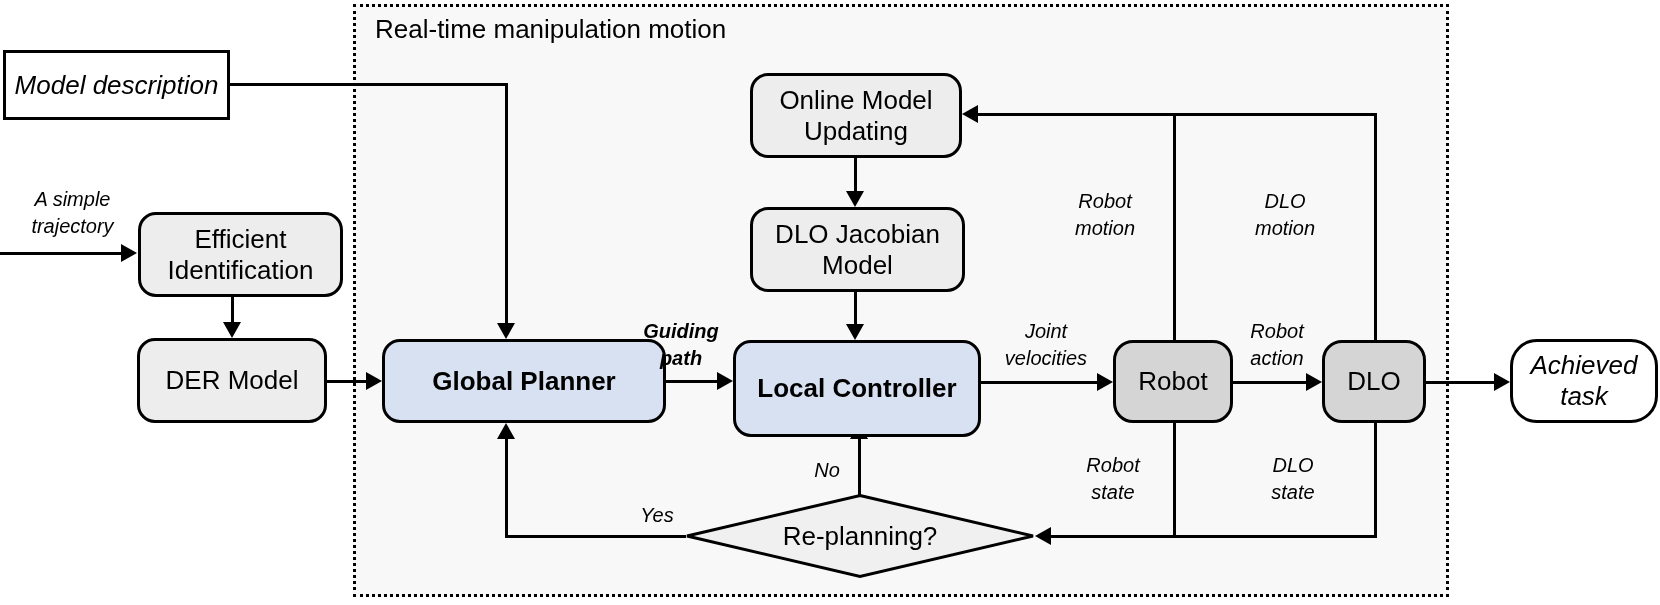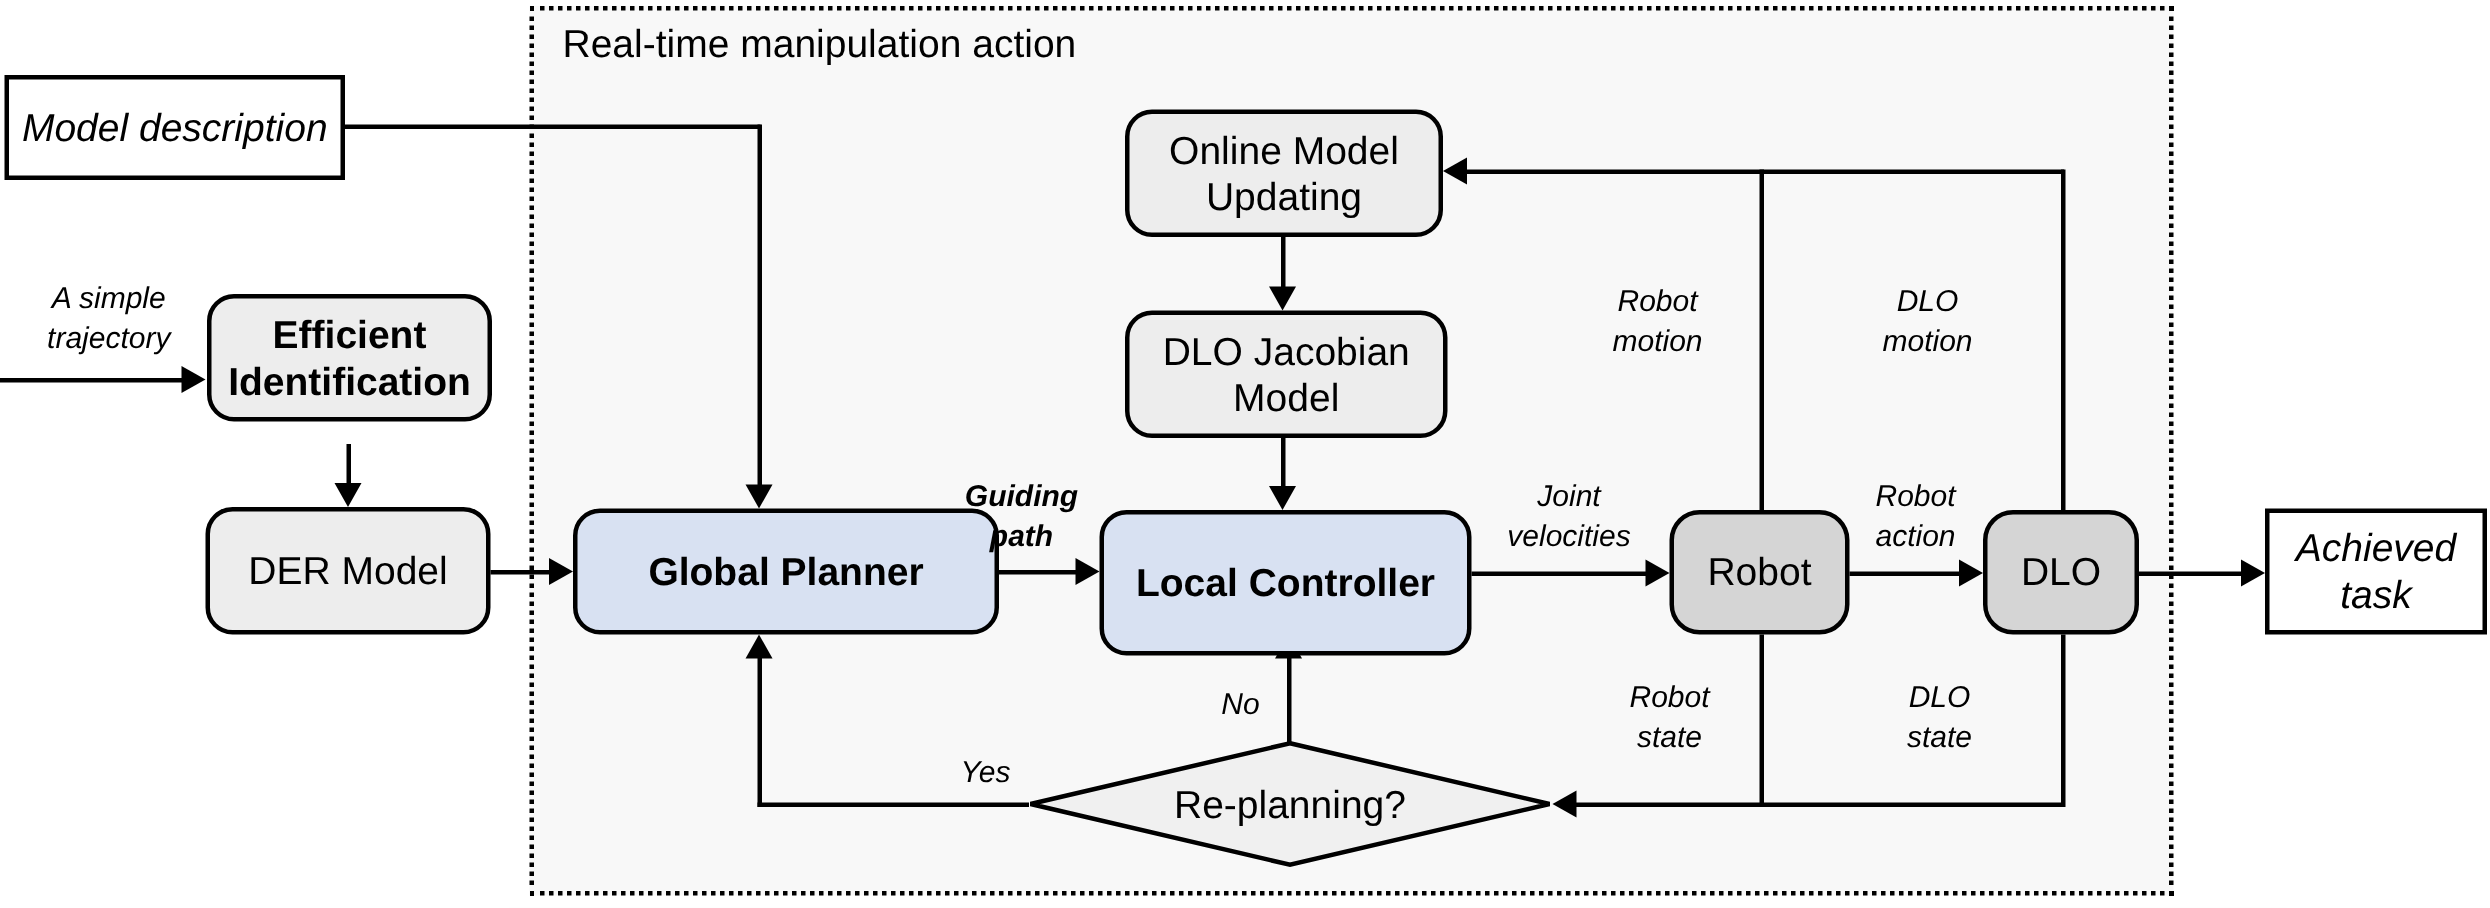--- a/index.html
+++ b/index.html
@@ -28,21 +28,21 @@
   .diamond-poly{stroke:#000;stroke-width:3;}
   .diamond-label{position:absolute;left:0;top:0;width:352px;height:86px;display:flex;
                  align-items:center;justify-content:center;font-size:26px;}
 </style>
 </head>
 <body>
 
 <div class="canvas">
 
   <div class="container"></div>
-  <div class="container-title">Real-time manipulation action</div>
+  <div class="container-title">Real-time manipulation motion</div>
 
   <div class="line" style="left:230px;top:83px;width:277px;height:3px;"></div>
   <div class="line" style="left:505px;top:83px;width:3px;height:242px;"></div>
   <div class="ah ah-down" style="left:497px;top:323px;"></div>
 
   <div class="line" style="left:0px;top:252px;width:123px;height:3px;"></div>
   <div class="ah ah-right" style="left:121px;top:244px;"></div>
 
   <div class="line" style="left:231px;top:296px;width:3px;height:28px;"></div>
   <div class="ah ah-down" style="left:223px;top:322px;"></div>
@@ -80,40 +80,40 @@
 
   <div class="line" style="left:858px;top:437px;width:3px;height:58px;"></div>
   <div class="ah ah-up" style="left:850px;top:423px;"></div>
 
   <div class="line" style="left:505px;top:535px;width:181px;height:3px;"></div>
   <div class="line" style="left:505px;top:437px;width:3px;height:101px;"></div>
   <div class="ah ah-up" style="left:497px;top:423px;"></div>
 
   <div class="box plain" style="left:3px;top:50px;width:227px;height:70px;">Model description</div>
 
-  <div class="box module rounded" style="left:138px;top:196px;width:190px;height:85px;font-weight:bold;">Efficient
+  <div class="box module rounded" style="left:138px;top:212px;width:205px;height:85px;">Efficient
 Identification</div>
 
   <div class="box module rounded" style="left:137px;top:338px;width:190px;height:85px;">DER Model</div>
 
   <div class="box planner rounded" style="left:382px;top:339px;width:284px;height:84px;">Global Planner</div>
 
   <div class="box planner rounded" style="left:733px;top:340px;width:248px;height:97px;">Local Controller</div>
 
   <div class="box module rounded" style="left:750px;top:73px;width:212px;height:85px;">Online Model
 Updating</div>
 
   <div class="box module rounded" style="left:750px;top:207px;width:215px;height:85px;">DLO Jacobian
 Model</div>
 
   <div class="box plant" style="left:1113px;top:340px;width:120px;height:83px;">Robot</div>
 
   <div class="box plant" style="left:1322px;top:340px;width:104px;height:83px;">DLO</div>
 
-  <div class="box plain" style="left:1510px;top:339px;width:148px;height:84px;">Achieved
+  <div class="box plain" style="left:1510px;top:339px;width:148px;height:84px;border-radius:27px;">Achieved
 task</div>
 
   <div class="diamond-wrap">
     <svg width="352" height="86" viewBox="0 0 352 86">
       <polygon class="diamond-poly" points="176,2.5 349,43 176,83.5 3,43" fill="#f0f0f0"></polygon>
     </svg>
     <div class="diamond-label">Re-planning?</div>
   </div>
 
   <div class="elabel" style="left:5px;top:186px;width:135px;">A simple

